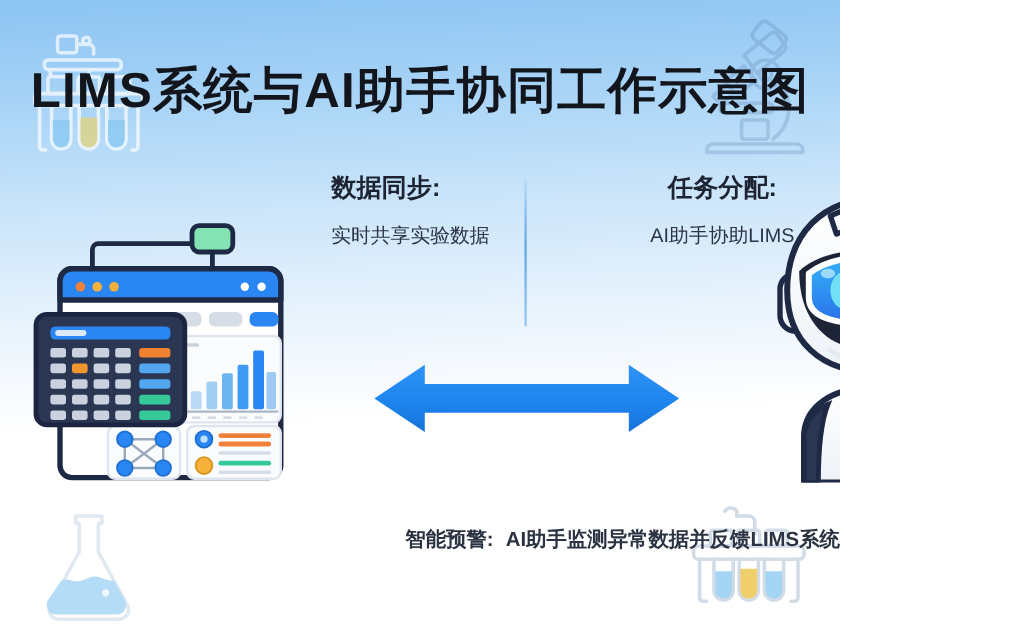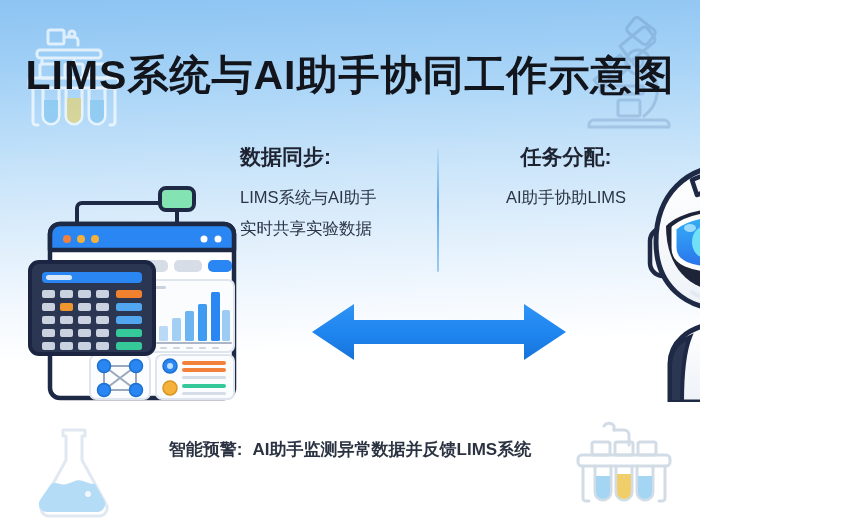--- a/index.html
+++ b/index.html
@@ -48,20 +48,21 @@
     font-weight: bold;
     color: #12161c;
     letter-spacing: 1px;
     white-space: nowrap;
   }
 
   
   .col {
     position: absolute;
     top: 142px;
+    margin-left: 36px;
   }
   #col-sync { left: 240px; width: 195px; }
   #col-task { left: 466px; width: 200px; text-align: center; }
   .col-heading {
     font-size: 21px;
     font-weight: bold;
     color: #1d2330;
     line-height: 30px;
     margin-bottom: 10px;
     white-space: nowrap;
@@ -107,21 +108,21 @@
     top: 152px;
     width: 200px;
     height: 250px;
   }
 
   
   #caption {
     position: absolute;
     left: 0; right: 0;
     top: 438px;
-    text-align: center;
+    text-align: right;
     font-size: 17px;
     font-weight: bold;
     color: #2b3342;
     white-space: nowrap;
   }
   #caption .cap-label { margin-right: 10px; }
 </style>
 </head>
 <body>
 
@@ -194,21 +195,20 @@
       <path d="M26 56 v16 a7 7 0 0 0 14 0 v-16 z" fill="#8ecdf2"></path>
       <path d="M47 54 v18 a7 7 0 0 0 14 0 v-18 z" fill="#edc445"></path>
       <path d="M68 56 v16 a7 7 0 0 0 14 0 v-16 z" fill="#8ecdf2"></path>
     </svg>
   </div>
 
   <div id="title">LIMS系统与AI助手协同工作示意图</div>
 
   <div class="col" id="col-sync">
     <div class="col-heading">数据同步:</div>
-    <div class="col-line">LIMS系统与AI助手</div>
     <div class="col-line">实时共享实验数据</div>
   </div>
 
   <div id="divider"></div>
 
   <div class="col" id="col-task">
     <div class="col-heading">任务分配:</div>
     <div class="col-line">AI助手协助LIMS</div>
   </div>
 

